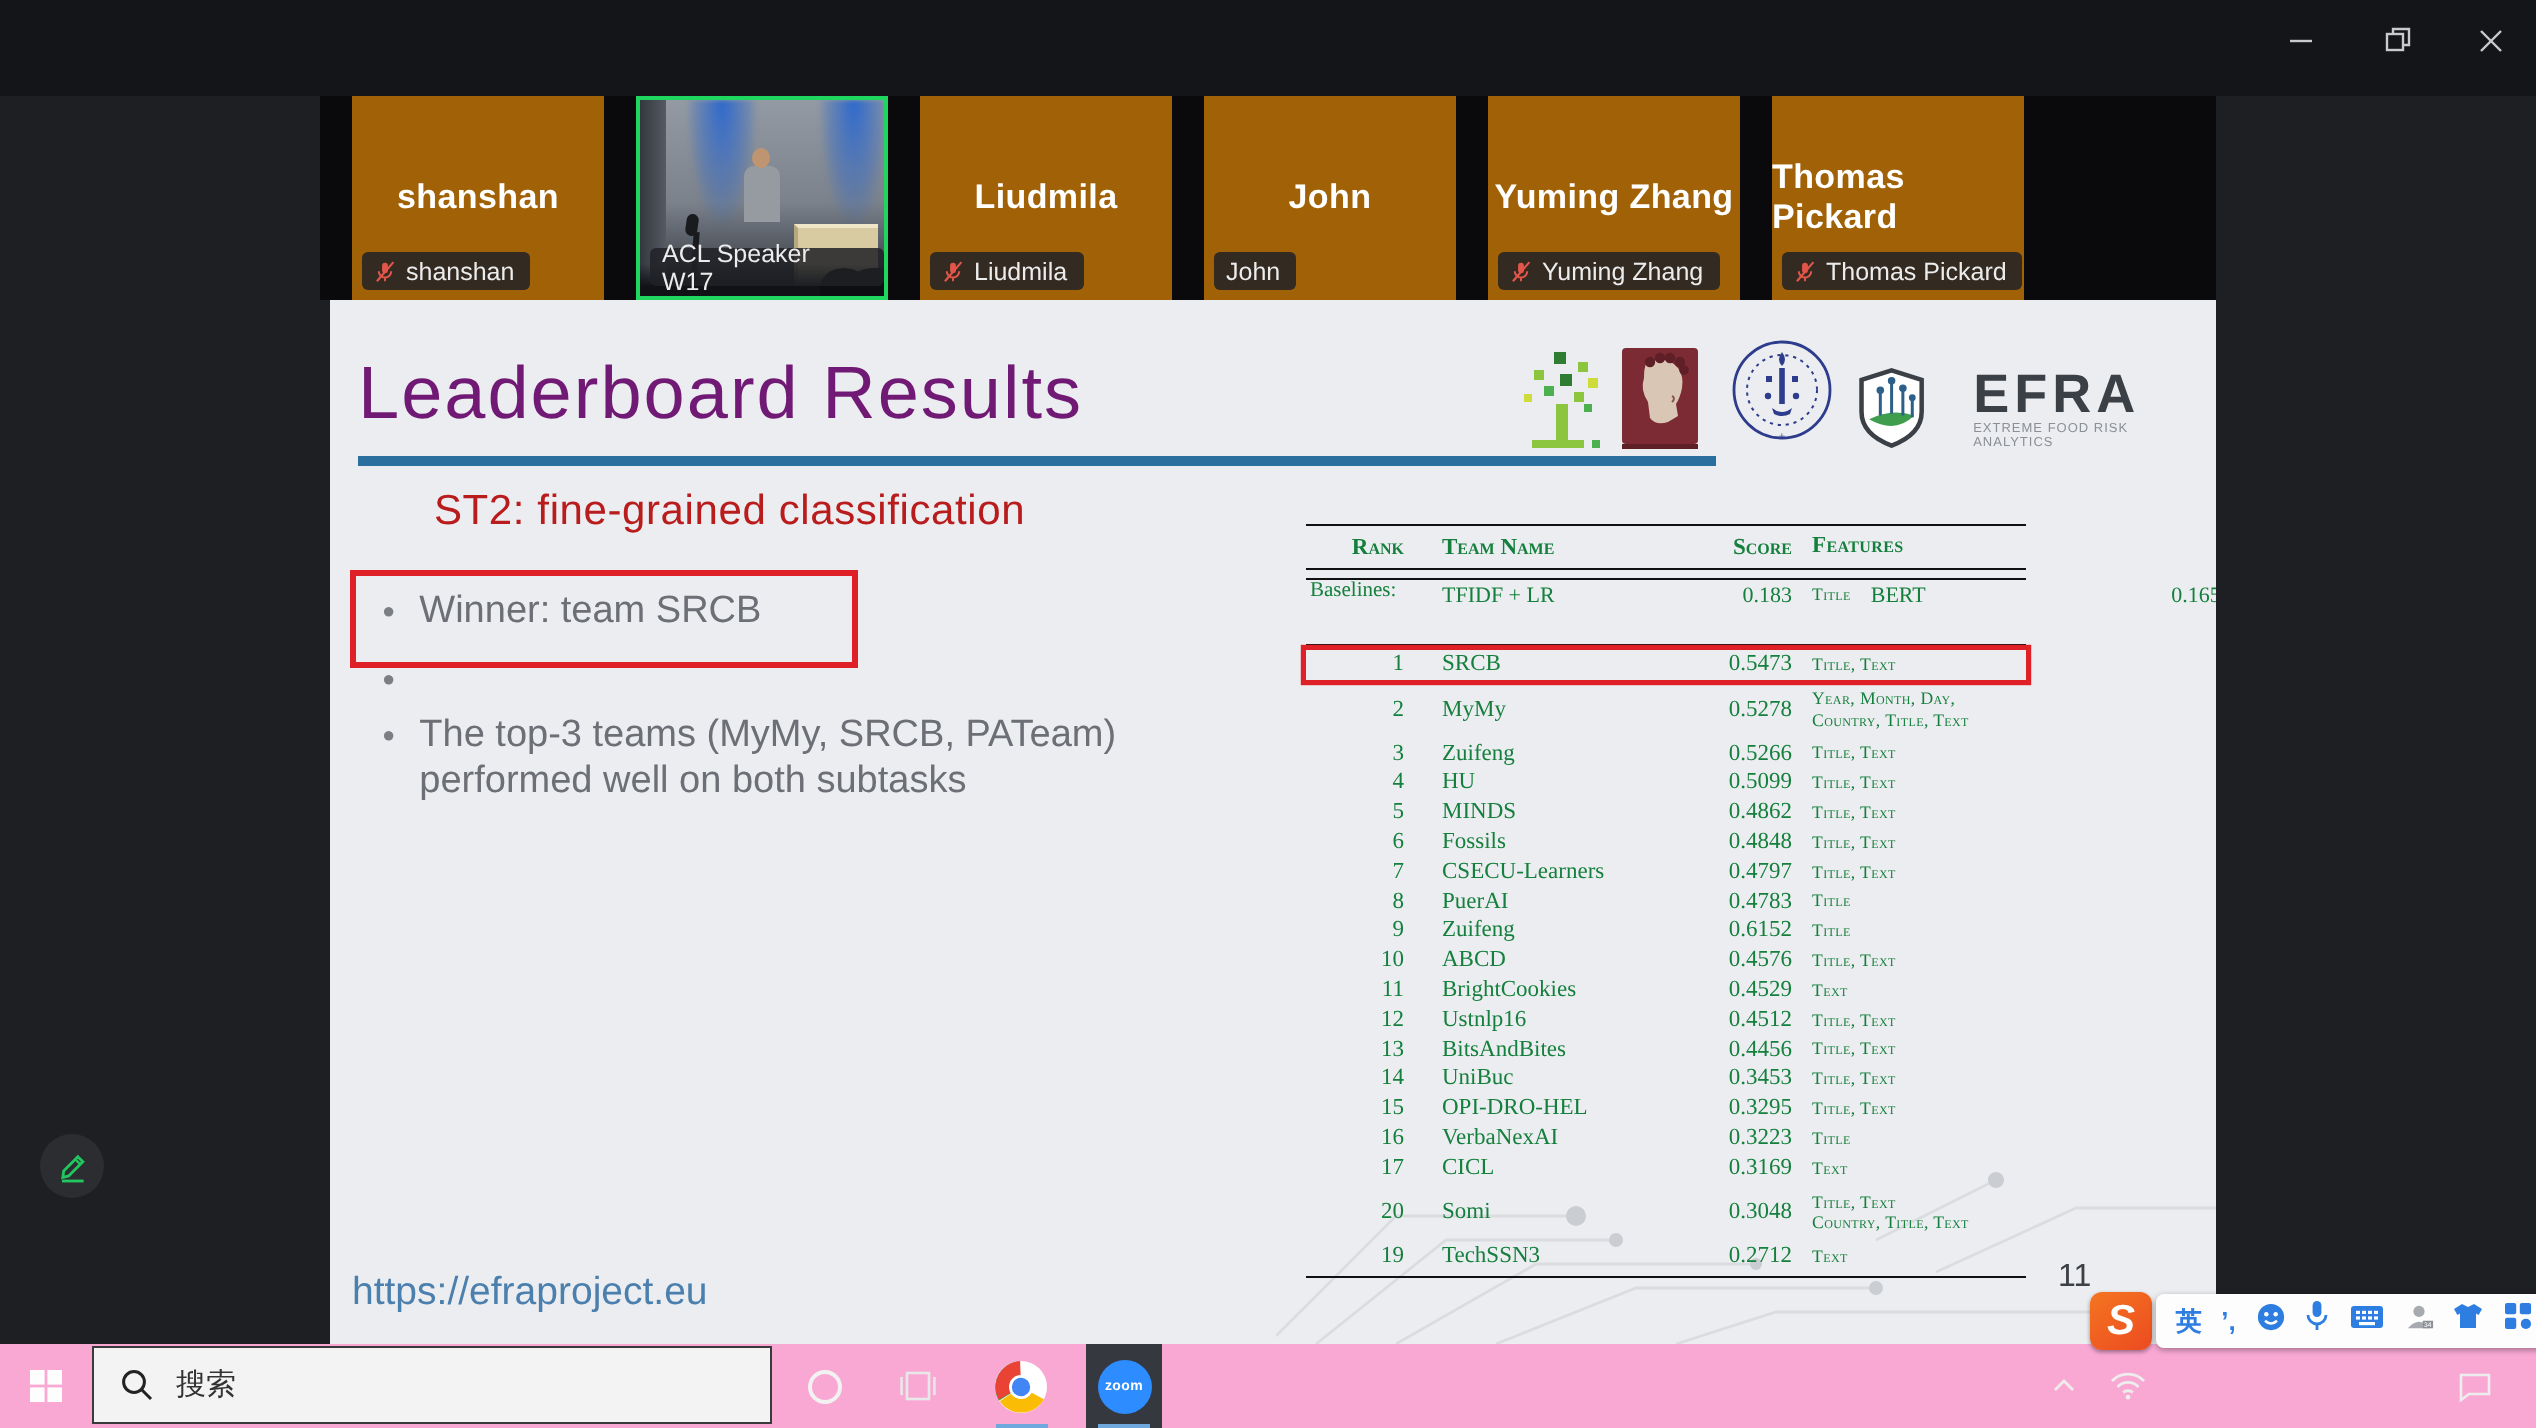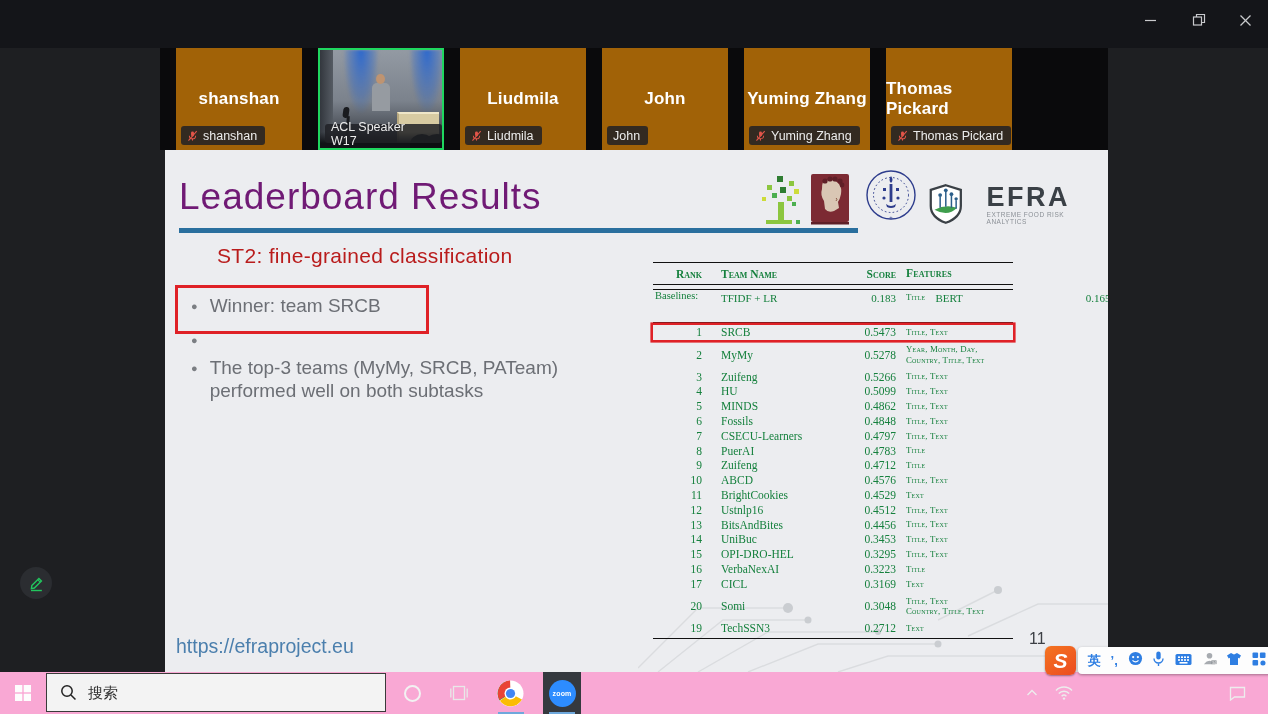--- a/index.html
+++ b/index.html
@@ -415,21 +415,21 @@
           <div class="t-row">
             <span class="c-rank">8</span>
             <span class="c-team">PuerAI</span>
             <span class="c-score">0.4783</span>
             <span class="c-feat">Title</span>
           </div>
 
           <div class="t-row">
             <span class="c-rank">9</span>
             <span class="c-team">Zuifeng</span>
-            <span class="c-score">0.4712</span>
+            <span class="c-score">0.6152</span>
             <span class="c-feat">Title</span>
           </div>
 
           <div class="t-row">
             <span class="c-rank">10</span>
             <span class="c-team">ABCD</span>
             <span class="c-score">0.4576</span>
             <span class="c-feat">Title, Text</span>
           </div>
 

